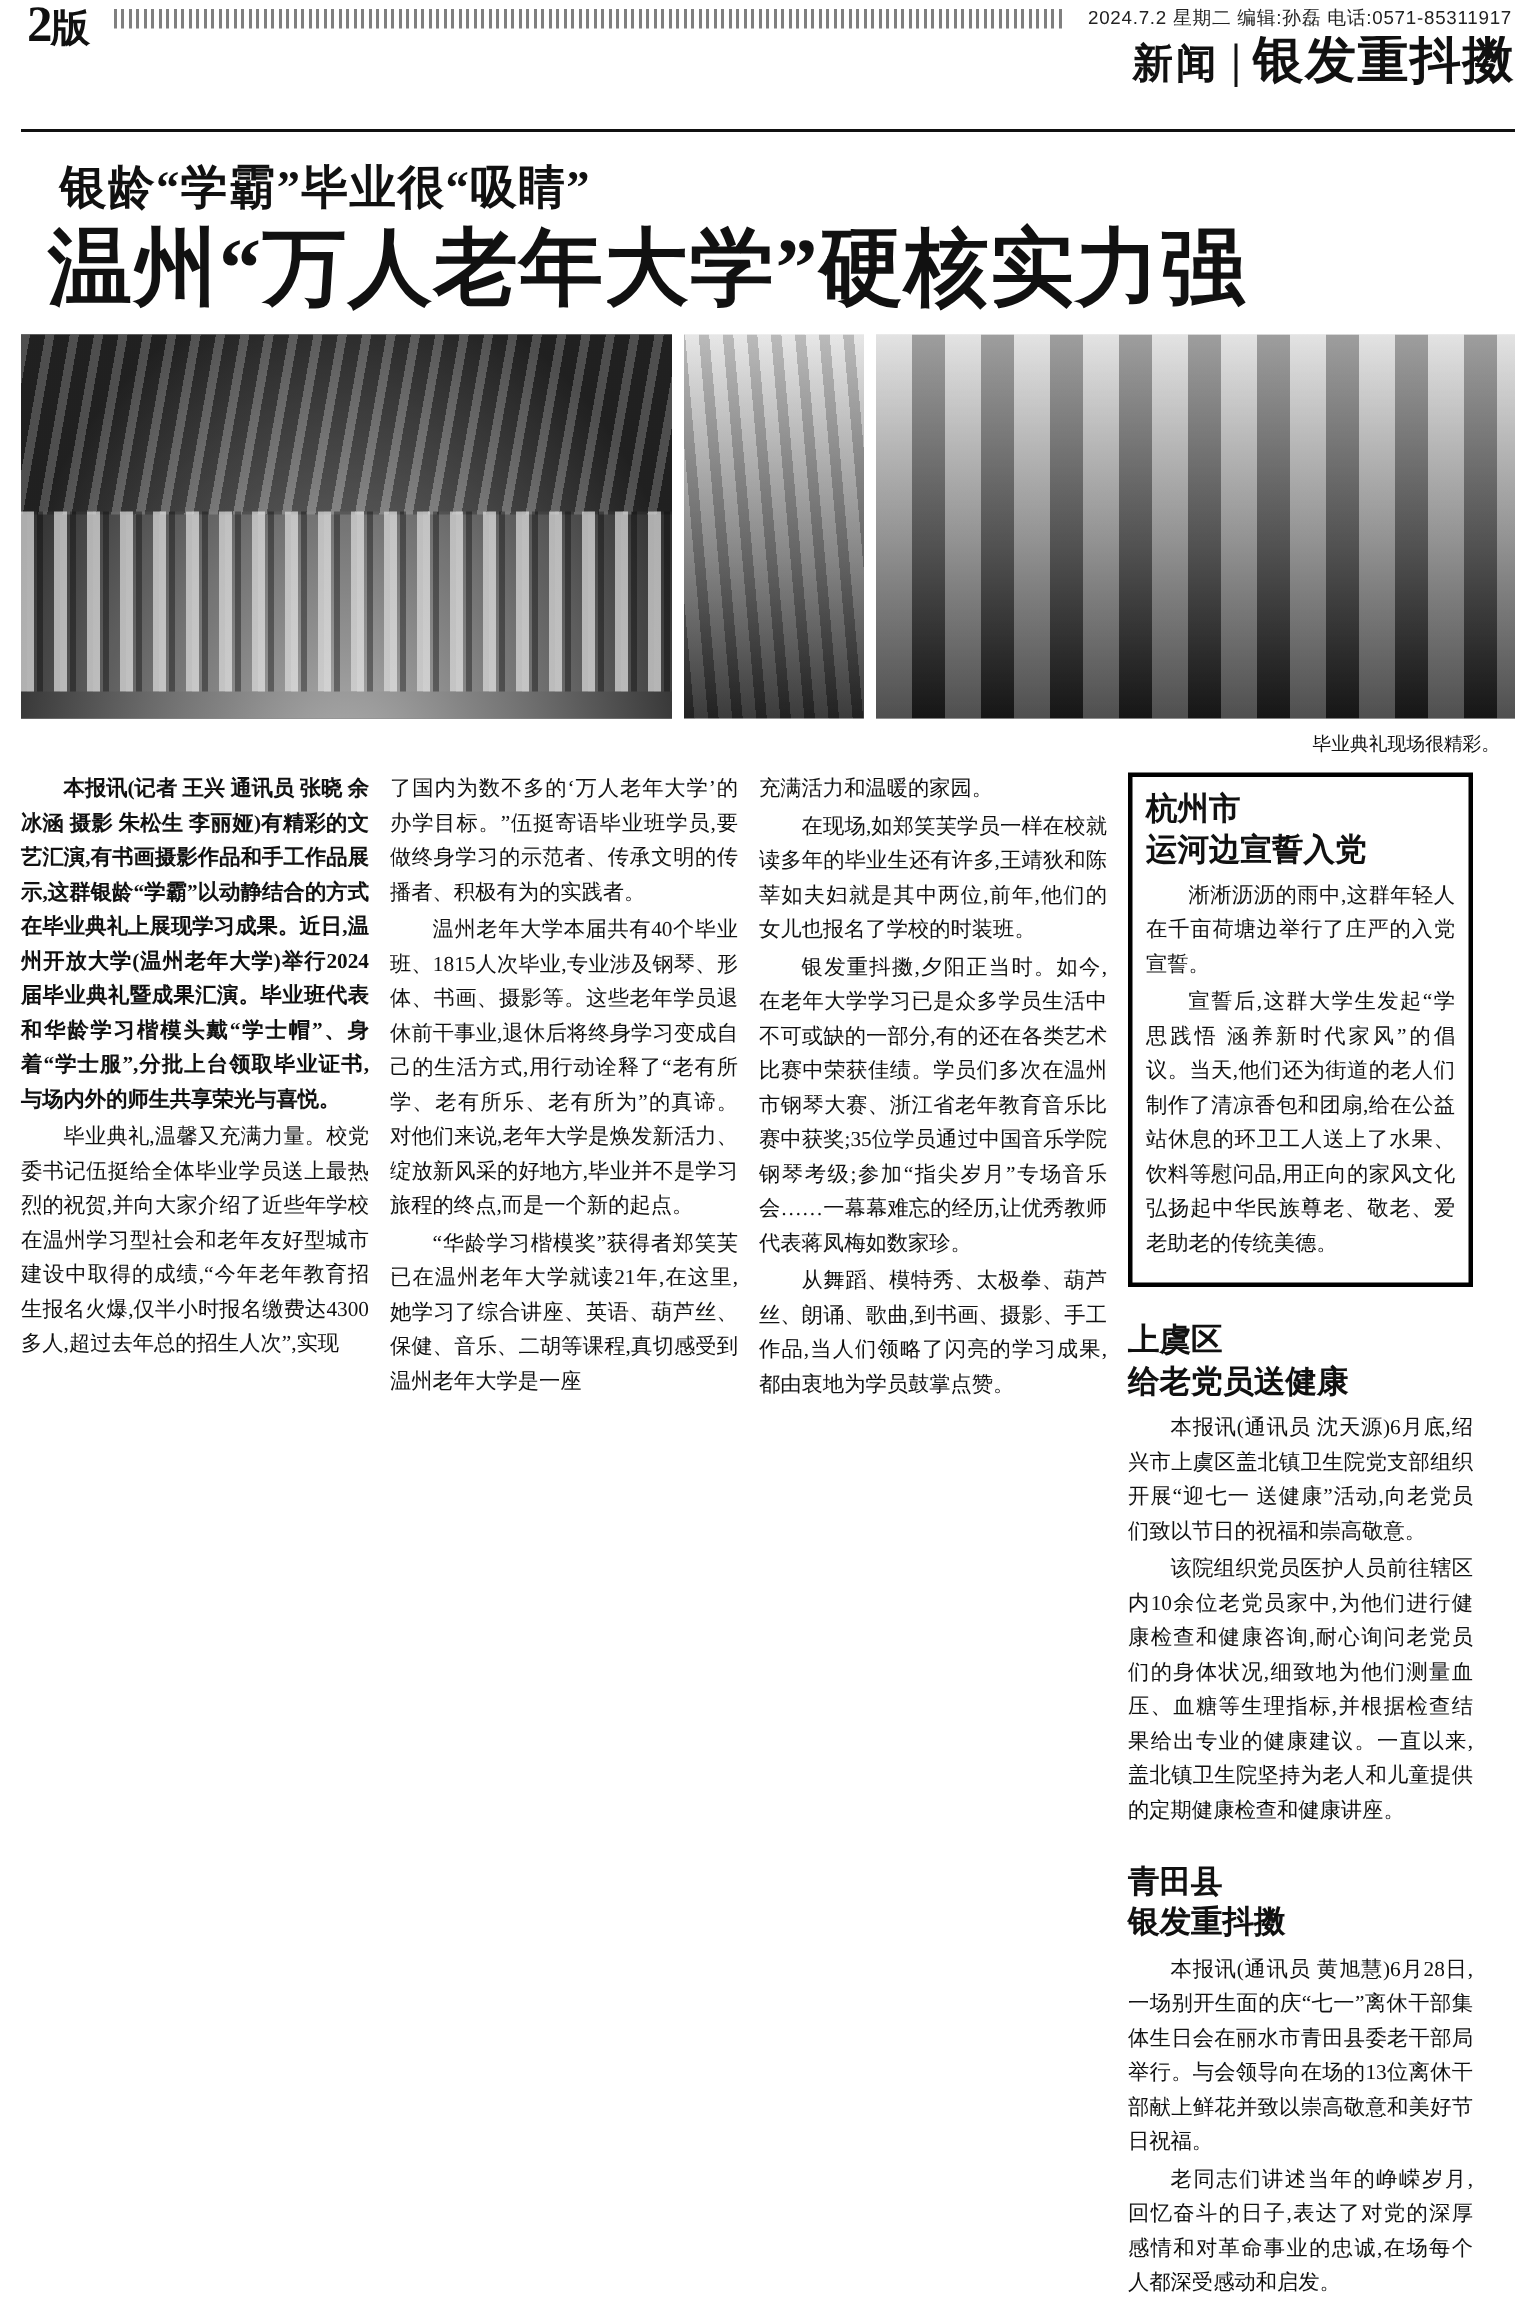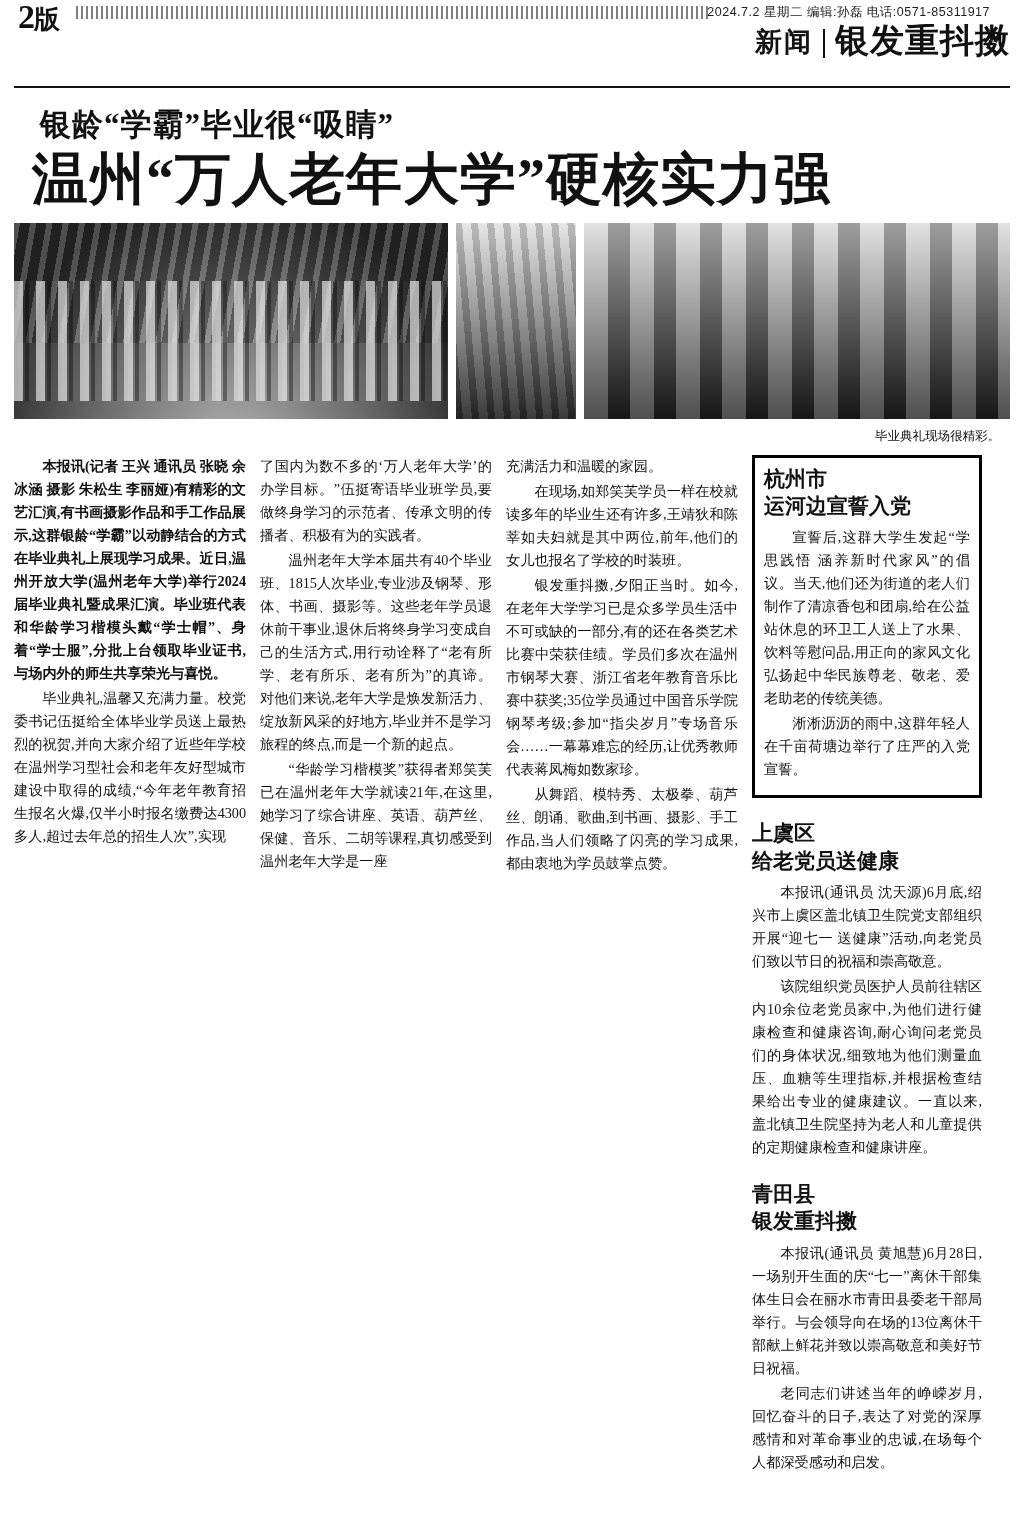--- a/index.html
+++ b/index.html
@@ -44,21 +44,21 @@
     position: absolute;
     left: 62px;
     top: 6px;
     right: 300px;
     height: 13px;
     background: repeating-linear-gradient(90deg, #555 0 2px, #fff 2px 5px);
     opacity: .75;
   }
   .dateline {
     position: absolute;
-    right: 20px;
+    right: 2px;
     top: 4px;
     font-size: 12.5px;
     letter-spacing: .5px;
     color: #222;
     font-family: "Liberation Sans", sans-serif;
   }
   .nameplate {
     position: absolute;
     right: 0;
     top: 24px;
@@ -100,21 +100,21 @@
     line-height: 1.12;
     padding-left: 18px;
     margin-top: 2px;
   }
 
   
   .photo-band {
     margin-top: 12px;
     display: flex;
     gap: 8px;
-    height: 196px;
+    height: 256px;
   }
   .photo {
     position: relative;
     overflow: hidden;
     filter: grayscale(1);
   }
   .photo-left {
     width: 434px;
     background:
       radial-gradient(ellipse at 50% 120%, #b9b3ac 0%, #6d6a66 45%, #2d2b29 80%),
@@ -268,22 +268,22 @@
       <p>从舞蹈、模特秀、太极拳、葫芦丝、朗诵、歌曲,到书画、摄影、手工作品,当人们领略了闪亮的学习成果,都由衷地为学员鼓掌点赞。</p>
     </div>
 
     <div class="sidebar">
       <div class="box-highlight">
         <div class="side-head">
           <div>杭州市</div>
           <div>运河边宣誓入党</div>
         </div>
         <div class="col-text">
+          <p>淅淅沥沥的雨中,这群年轻人在千亩荷塘边举行了庄严的入党宣誓。</p>
           <p>宣誓后,这群大学生发起“学思践悟 涵养新时代家风”的倡议。当天,他们还为街道的老人们制作了清凉香包和团扇,给在公益站休息的环卫工人送上了水果、饮料等慰问品,用正向的家风文化弘扬起中华民族尊老、敬老、爱老助老的传统美德。</p>
-          <p>淅淅沥沥的雨中,这群年轻人在千亩荷塘边举行了庄严的入党宣誓。</p>
         </div>
       </div>
 
       <div class="side-block">
         <div class="side-head">
           <div>上虞区</div>
           <div>给老党员送健康</div>
         </div>
         <div class="col-text">
           <p>本报讯(通讯员 沈天源)6月底,绍兴市上虞区盖北镇卫生院党支部组织开展“迎七一 送健康”活动,向老党员们致以节日的祝福和崇高敬意。</p>

